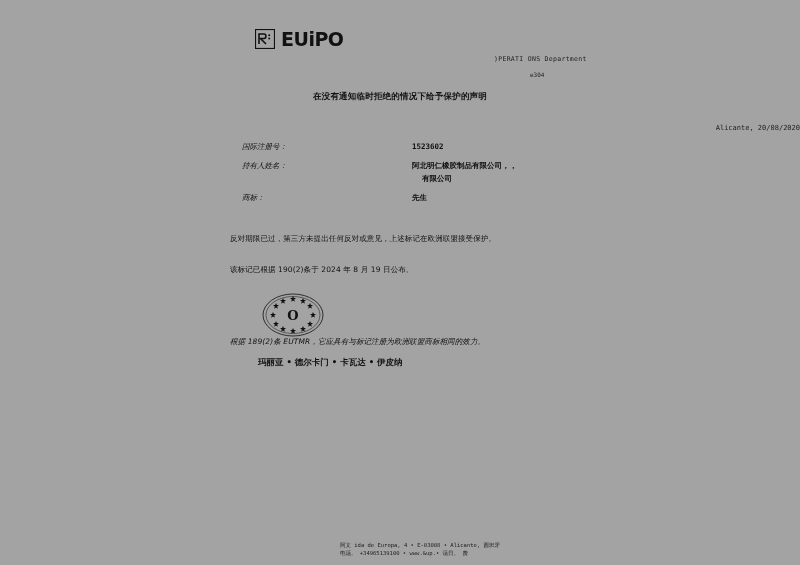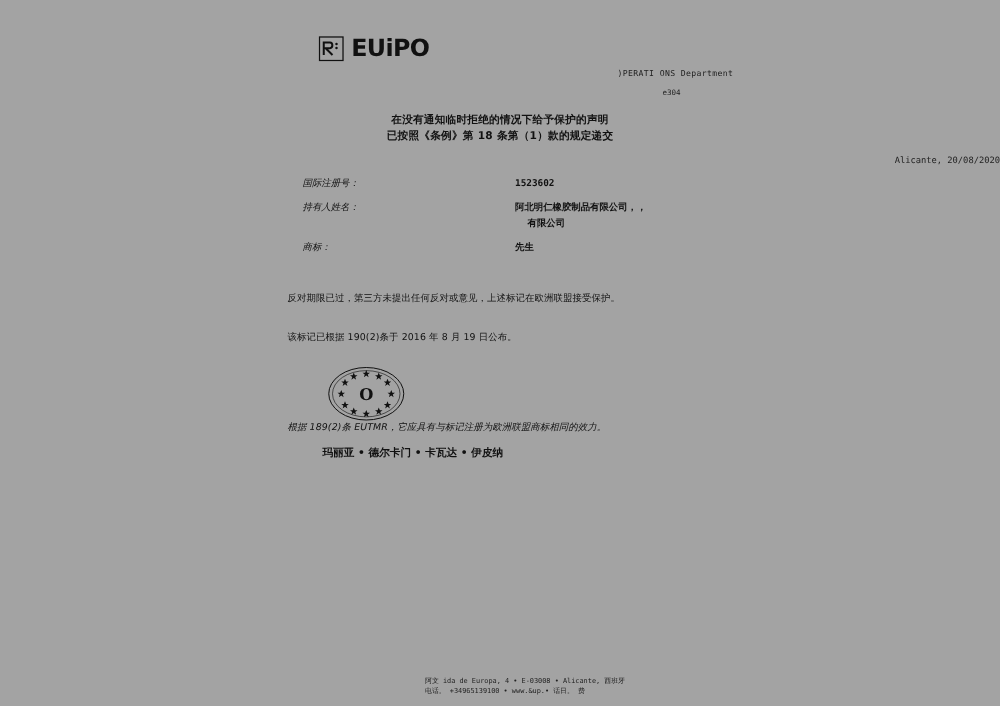--- a/index.html
+++ b/index.html
@@ -193,21 +193,20 @@
       </svg>
     </span>
     <span class="logo-text">EUiPO</span>
   </div>
 
   <div class="dept-line">)PERATI ONS Department</div>
   <div class="doc-code">e304</div>
 
   <div class="title-block">
     <div class="title-line">在没有通知临时拒绝的情况下给予保护的声明</div>
-    <div class="title-line">已按照《条例》第 18 条第（1）款的规定递交</div>
   </div>
 
   <div class="place-date">Alicante, 20/08/2020</div>
 
   <div class="fields">
     <div class="field-row">
       <span class="field-label">国际注册号：</span>
       <span class="field-value">1523602</span>
     </div>
     <div class="field-row row-holder">
@@ -215,21 +214,21 @@
       <span class="field-value cjk">阿北明仁橡胶制品有限公司，，</span>
       <span class="field-value-2nd">有限公司</span>
     </div>
     <div class="field-row">
       <span class="field-label">商标：</span>
       <span class="field-value cjk">先生</span>
     </div>
   </div>
 
   <div class="para para-1">反对期限已过，第三方未提出任何反对或意见，上述标记在欧洲联盟接受保护。</div>
-  <div class="para para-2">该标记已根据 190(2)条于 2016 年 8 月 19 日公布。</div>
+  <div class="para para-2">该标记已根据 190(2)条于 2024 年 8 月 19 日公布。</div>
 
   <div class="emblem">
     <svg width="62" height="44" viewBox="0 0 62 44" aria-hidden="true">
       <ellipse cx="31" cy="22" rx="30" ry="21" fill="none" stroke="#111" stroke-width="0.8"></ellipse>
       <ellipse cx="31" cy="22" rx="27" ry="18.5" fill="none" stroke="#111" stroke-width="0.5"></ellipse>
       <g fill="#111">
         <g transform="translate(31,6)">
             <polygon points="0,-3 0.9,-0.9 3,-0.9 1.2,0.5 1.9,2.7 0,1.4 -1.9,2.7 -1.2,0.5 -3,-0.9 -0.9,-0.9"></polygon>
           </g>
         <g transform="translate(41,8)">

